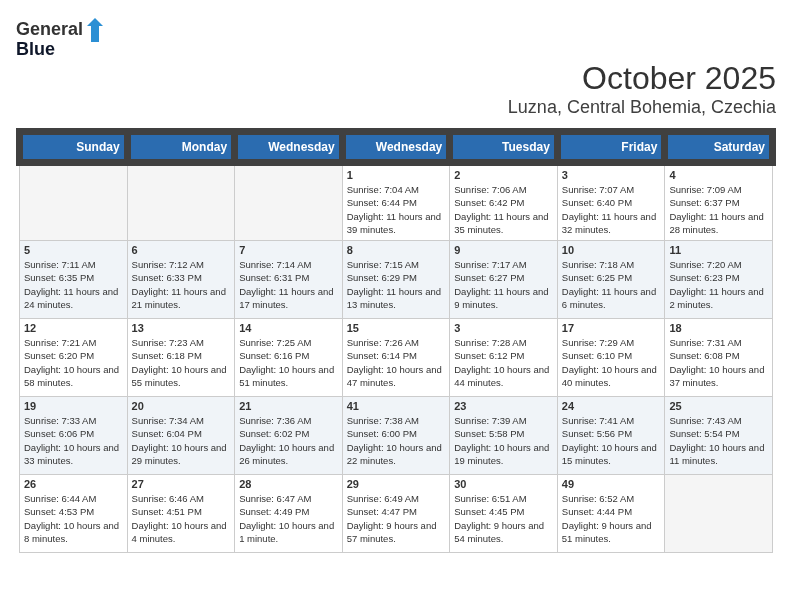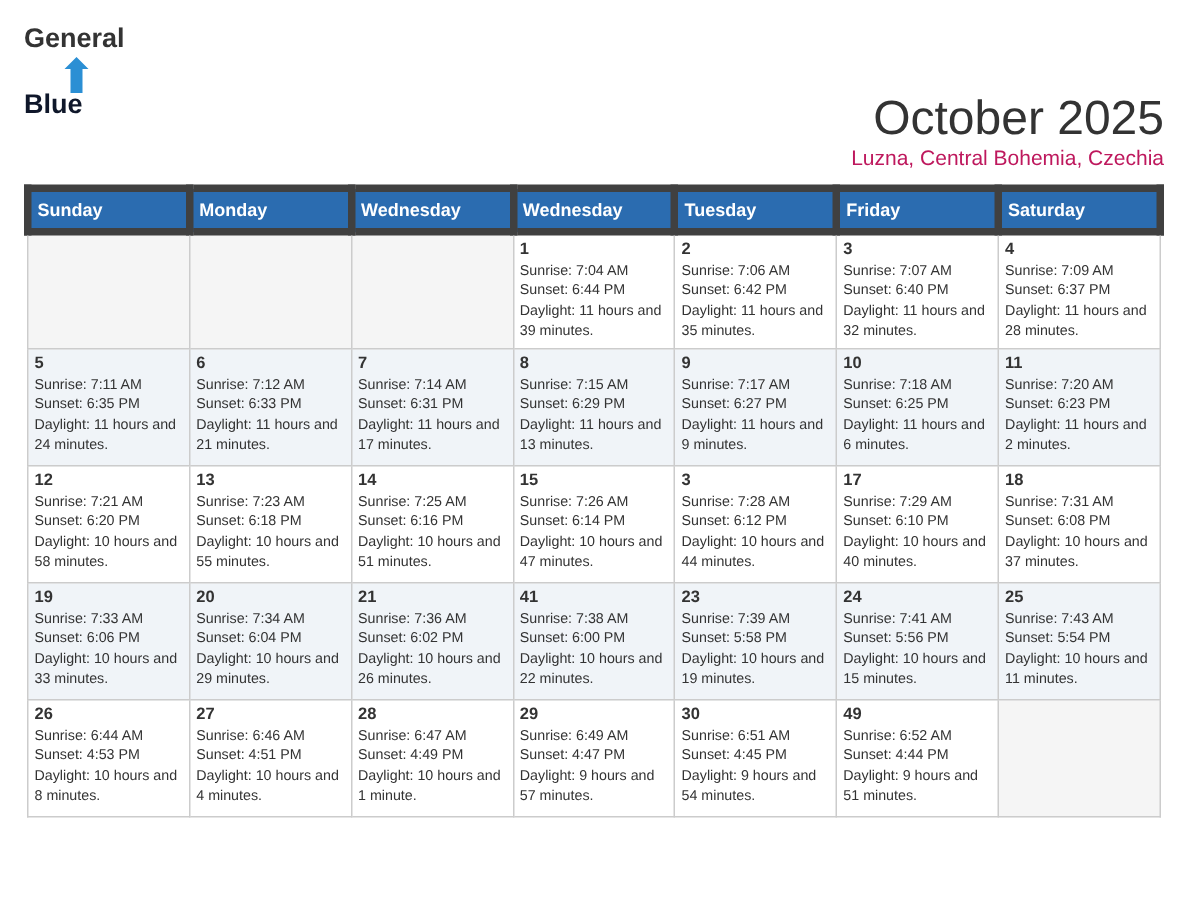--- a/index.html
+++ b/index.html
@@ -40,35 +40,35 @@
     .title-block {
       text-align: right;
     }
     .month-title {
       font-size: 32px;
       font-weight: normal;
       color: #333;
       margin-top: 44px;
     }
     .location {
-      font-size: 14px;
-      color: #be185d;
+      font-size: 18px;
+      color: #404040;
     }
     .calendar {
       width: 100%;
       border-collapse: collapse;
     }
     .calendar th {
       background: #2b6cb0;
       color: #fff;
       font-size: 12px;
       font-weight: bold;
       padding: 5px 4px;
-      text-align: left;
-      border: 5px solid #404040;
+      text-align: right;
+      border: 7px solid #404040;
     }
     .calendar td {
       border: 1px solid #ccc;
       vertical-align: top;
       padding: 3px 4px;
       font-size: 9.5px;
       color: #333;
       background: #fff;
       width: calc(100% / 7);
       height: 78px;
@@ -89,21 +89,21 @@
       background: #f0f4f8;
     }
   </style>
 </head>
 <body>
 
 <div class="page">
   <div class="header">
     <div class="logo">
       <div>
-        <div style="display:flex;align-items:center;flex-direction:column;">
+        <div style="display:flex;align-items:center;">
           <span class="logo-text logo-general">General</span>
           <svg class="logo-icon" viewBox="0 0 20 28" xmlns="http://www.w3.org/2000/svg">
             <polygon points="10,2 18,10 14,10 14,26 6,26 6,10 2,10" fill="#2b8fd4"></polygon>
           </svg>
         </div>
         <div class="logo-text logo-blue" style="margin-top:-4px;">Blue</div>
       </div>
     </div>
     <div class="title-block">
       <div class="month-title">October 2025</div>

